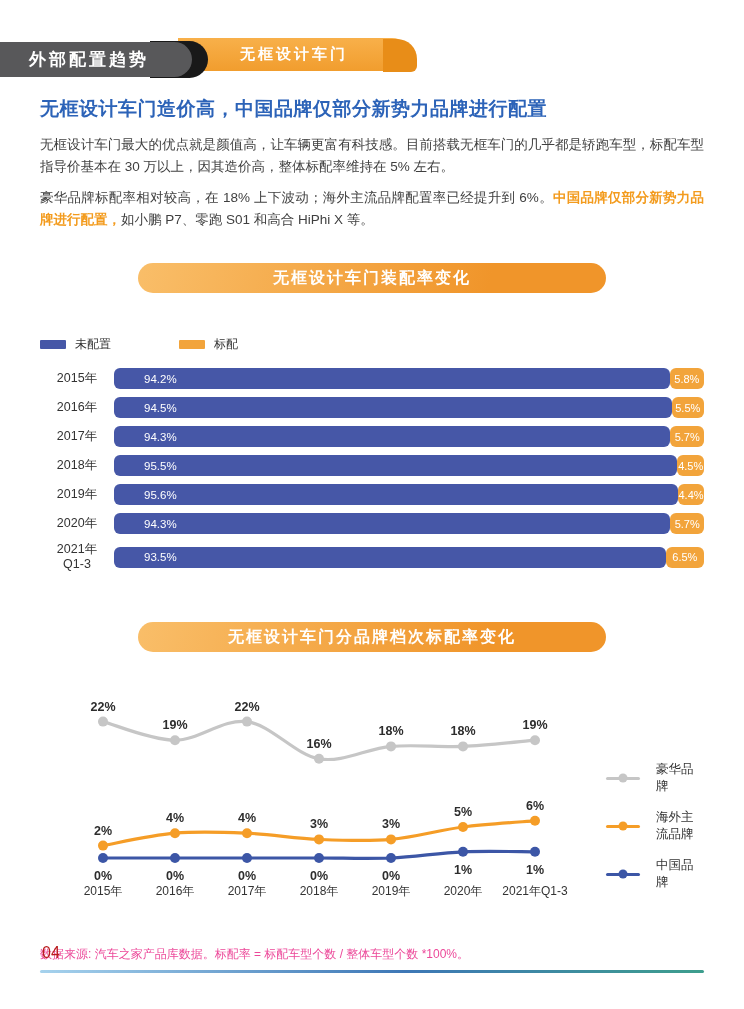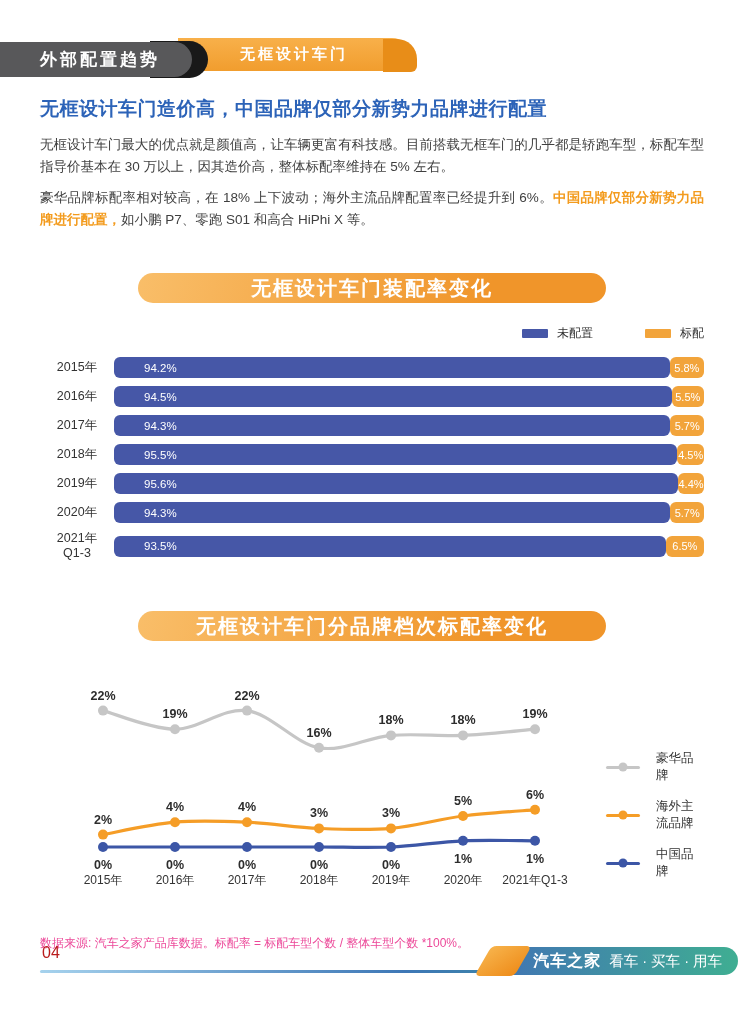--- a/index.html
+++ b/index.html
@@ -11,37 +11,37 @@
   .tab-orange { position:absolute; left:178px; top:38px; width:232px; height:33px;
     background:linear-gradient(180deg,#f8b04a,#f19d2e); border-radius:0 18px 4px 0;
     z-index:1; display:flex; align-items:center; justify-content:center;
     color:#fff; font-size:15px; font-weight:bold; letter-spacing:3px; }
   .tab-orange::after { content:""; position:absolute; right:-7px; top:1px; width:34px; height:100%;
     background:#e88d18; border-radius:0 20px 6px 0; z-index:-1; }
   .tab-dark-edge { position:absolute; left:150px; top:41px; width:58px; height:37px;
     background:#191919; border-radius:0 22px 22px 0; z-index:2; }
   .tab-dark { position:absolute; left:0; top:42px; width:192px; height:35px;
     background:#58585a; border-radius:0 20px 20px 0; z-index:3;
-    display:flex; align-items:center; padding-left:40px;
+    display:flex; align-items:center; padding-left:29px;
     color:#fff; font-size:17px; font-weight:bold; letter-spacing:3px; }
 
   
   .content { padding:96px 40px 0; }
   .heading { color:#2c63b8; font-size:19px; font-weight:bold; margin-bottom:12px; letter-spacing:0.5px; }
   .para { color:#3f3f3f; font-size:13.5px; line-height:1.65; text-align:justify; margin-bottom:8px; }
   .hl { color:#f39b1d; font-weight:bold; }
 
-  .pill { width:468px; height:30px; margin:42px auto 0; border-radius:15px;
+  .pill { width:468px; height:30px; margin:32px auto 0; border-radius:15px;
     background:linear-gradient(105deg,#f9be69 0%,#f0952a 75%);
-    color:#fff; font-size:20px; font-weight:bold; letter-spacing:2px;
+    color:#fff; font-size:16px; font-weight:bold; letter-spacing:2px;
     display:flex; align-items:center; justify-content:center; }
   .pill2 { margin-top:50px; }
 
   
-  .bar-legend { display:flex; justify-content:flex-end; gap:52px; margin-top:22px; }
+  .bar-legend { display:flex; justify-content:flex-start; gap:68px; margin-top:43px; }
   .bar-legend .item { display:flex; align-items:center; gap:9px; font-size:12px; color:#333; }
   .swatch { width:26px; height:9px; border-radius:1px; }
 
   .bar-chart { margin-top:15px; }
   .bar-row { display:flex; align-items:center; margin-bottom:8px; }
   .bar-row:last-child { margin-bottom:4px; }
   .bar-row .cat { width:74px; flex:none; text-align:center; font-size:12.5px; color:#333;
     line-height:1.2; white-space:pre-line; }
   .bar-row .track { flex:1; height:21px; display:flex; }
   .seg { display:flex; align-items:center; height:100%; overflow:visible;border-radius:6px; }
@@ -260,21 +260,14 @@
      <span>中国品牌</span>
    </div>
         </div>
     </div>
 
     <p class="source">数据来源: 汽车之家产品库数据。标配率 = 标配车型个数 / 整体车型个数 *100%。</p>
   </div>
 
   <div class="pagenum">04</div>
   <div class="footer-line"></div>
-  <div class="brand">
-    <div class="brand-slash"></div>
-    <div class="brand-pill">
-      <span class="brand-name">汽车之家</span>
-      <span class="brand-tagline">看车 · 买车 · 用车</span>
-    </div>
-  </div>
 
 </div>
 
 </body></html>

